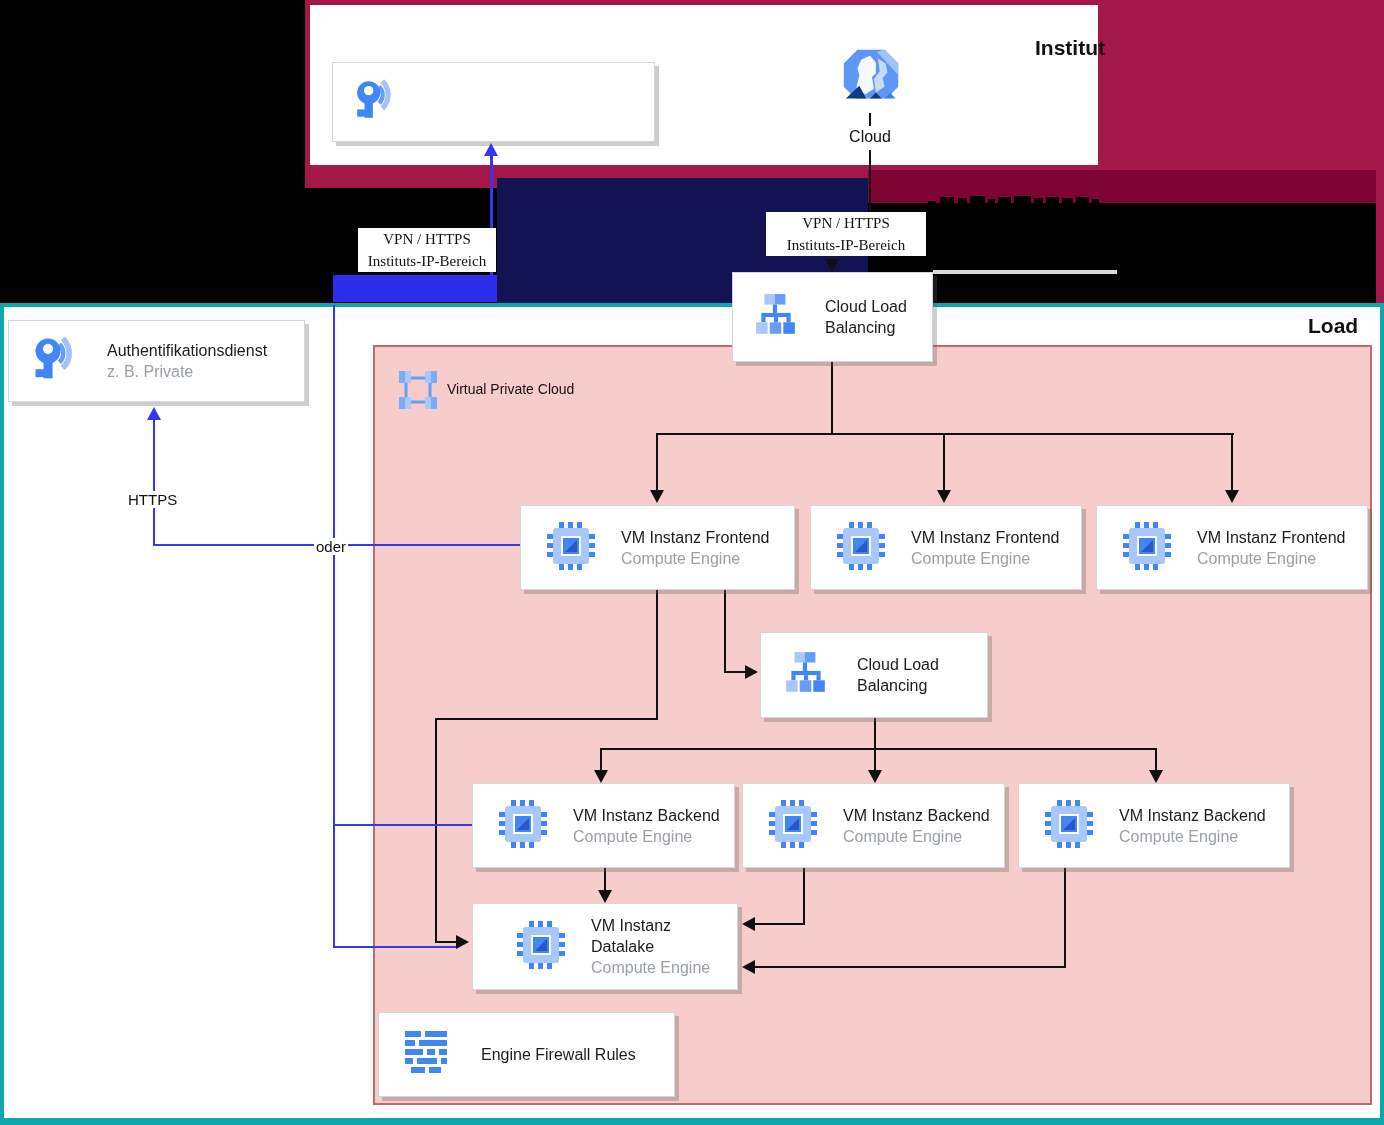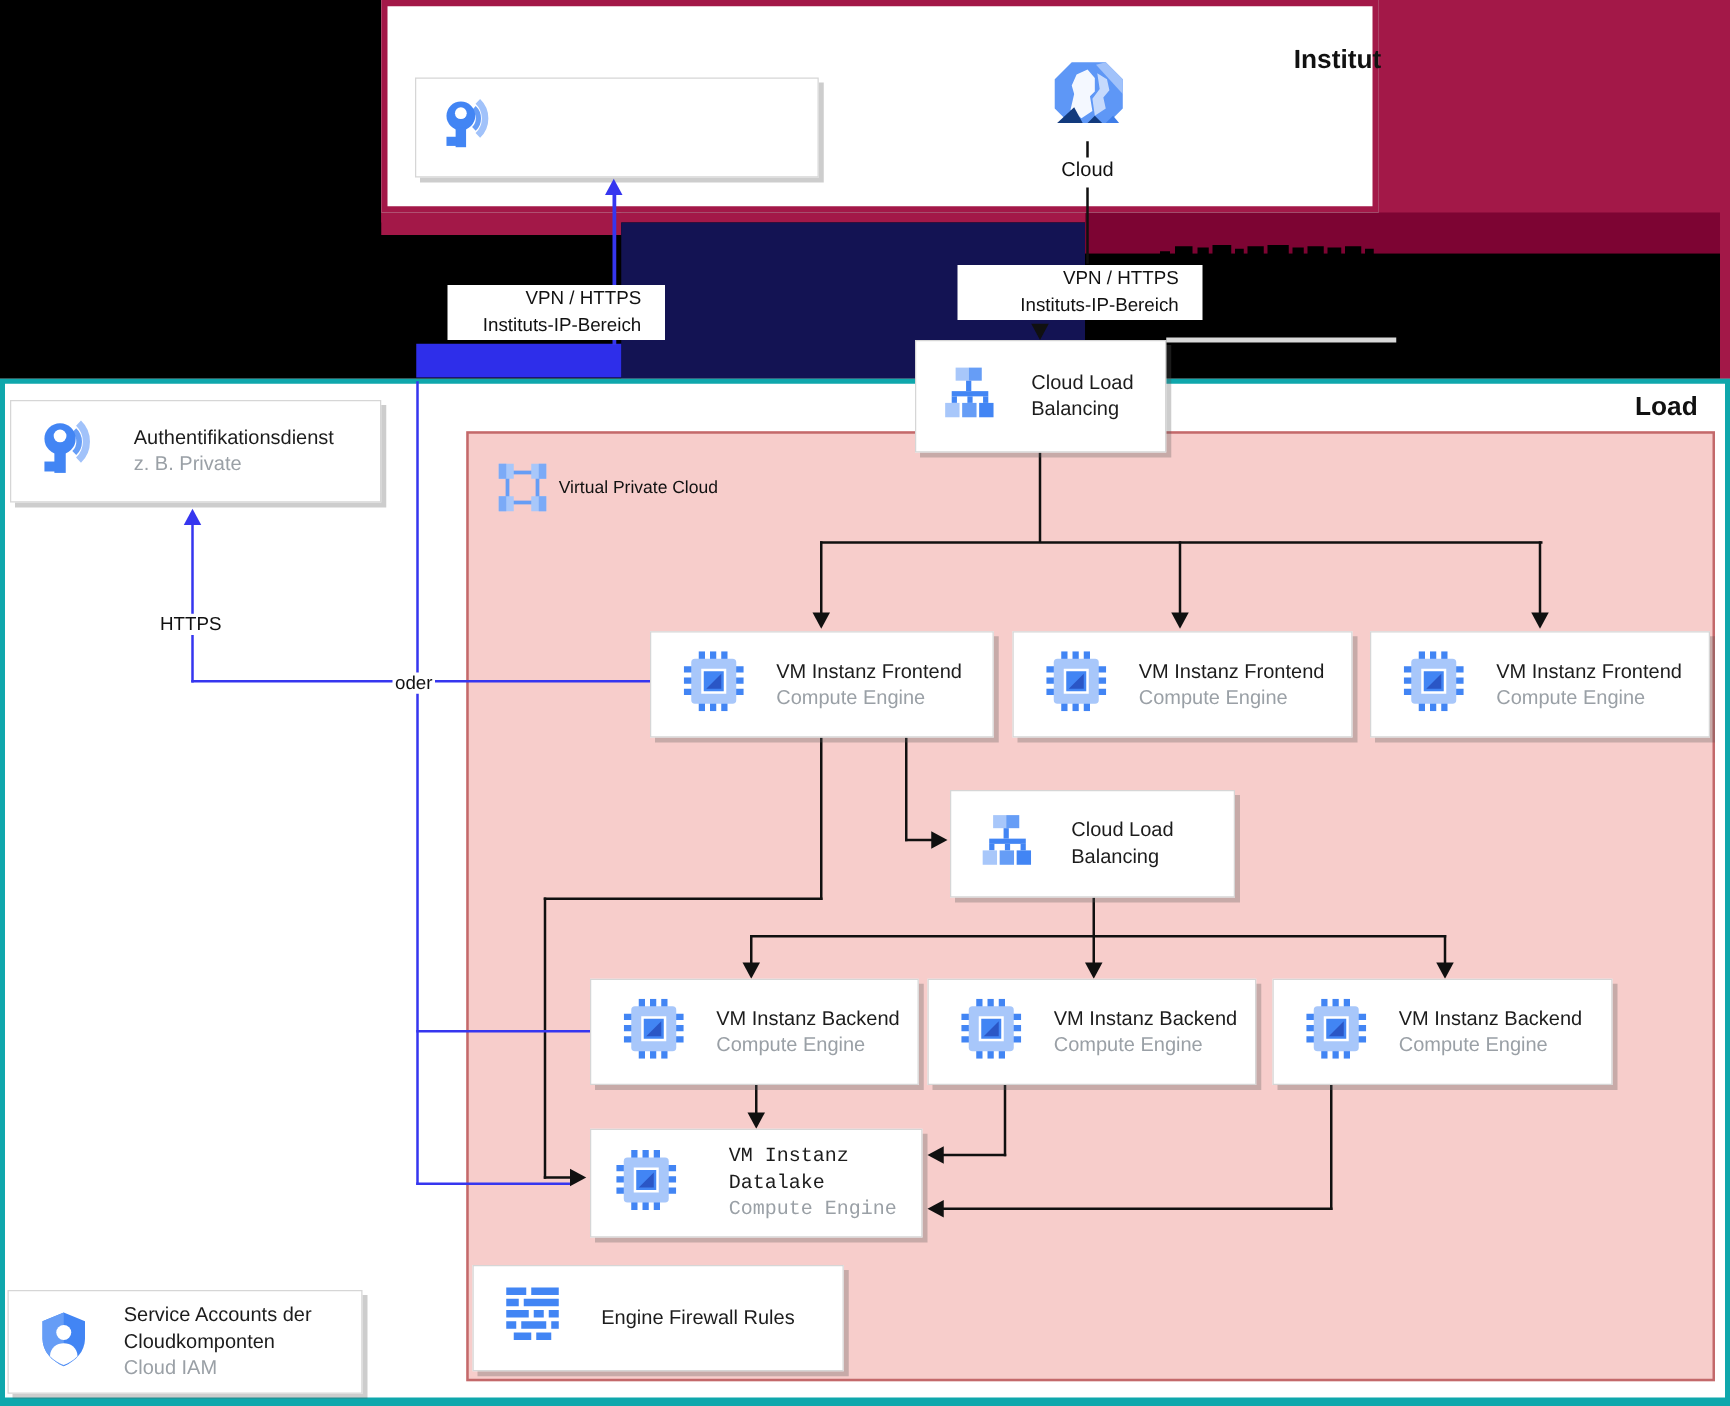--- a/index.html
+++ b/index.html
@@ -12,21 +12,21 @@
         box-sizing:border-box;}
   .txt{display:flex;flex-direction:column;}
   .title{font-size:16px;color:#1c1c1c;line-height:21px;}
   .sub{font-size:16px;color:#9aa0a6;line-height:21px;}
   .bold{font-weight:bold;}
   .gray{color:#9aa0a6;}
   
   .rlabel{position:absolute;font-size:21px;font-weight:bold;color:#111;}
   
   .elabel{position:absolute;background:#fff;font-size:15px;color:#111;
-          text-align:right;line-height:22px;padding:0 19px;}
+          text-align:center;line-height:22px;padding:0 1px;font-family:Liberation Serif, serif;}
   .ptext{position:absolute;font-size:15px;color:#111;background:#fff;padding:0 2px;}
   
   .ln{position:absolute;background:#101010;}
   .ln.blue{background:#3636ef;}
   .tri{position:absolute;width:0;height:0;border-style:solid;border-color:transparent;}
   .tri.down{border-left:7px solid transparent;border-right:7px solid transparent;border-top:13px solid #101010;}
   .tri.up{border-left:7px solid transparent;border-right:7px solid transparent;border-bottom:13px solid #101010;}
   .tri.left{border-top:7px solid transparent;border-bottom:7px solid transparent;border-right:13px solid #101010;}
   .tri.right{border-top:7px solid transparent;border-bottom:7px solid transparent;border-left:13px solid #101010;}
   .tri.blue.up{border-bottom-color:#3636ef;}
@@ -384,21 +384,21 @@
         <rect x="16" y="16" width="16" height="16" fill="#4285f4"></rect>
         <polygon points="18,30 30,30 30,18" fill="#2a56c6"></polygon>
       </svg>
     </span>
     <span class="txt">
       <span class="title">VM Instanz Backend</span>
       <span class="sub">Compute Engine</span>
     </span>
   </div>
 
-  <div class="card" style="left:472px;top:903px;width:266px;height:87px;padding-left:20px;gap:42px;font-family:Liberation Mono, monospace;">
+  <div class="card" style="left:472px;top:903px;width:266px;height:87px;padding-left:44px;gap:26px;">
     <span>
       <svg width="48" height="48" viewBox="0 0 48 48">
         <g fill="#4285f4">
             <rect x="12" y="0" width="5" height="7"></rect>
             <rect x="21" y="0" width="5" height="7"></rect>
             <rect x="30" y="0" width="5" height="7"></rect>
         <rect x="12" y="41" width="5" height="7"></rect>
             <rect x="21" y="41" width="5" height="7"></rect>
             <rect x="30" y="41" width="5" height="7"></rect>
         <rect x="0" y="12" width="7" height="5"></rect>
@@ -454,28 +454,14 @@
         <rect x="11" y="24" width="8" height="15" fill="#4285f4"></rect>
         <rect x="4" y="31" width="8" height="7" fill="#4285f4"></rect>
       </svg>
     </span>
     <span class="txt">
       <span class="title">Authentifikationsdienst</span>
       <span class="sub">z. B. Private</span>
     </span>
   </div>
 
-  <div class="card" style="left:6px;top:1032px;width:284px;height:83px;padding-left:20px;gap:24px;">
-    <span>
-      <svg width="48" height="48" viewBox="0 0 48 48">
-        <path d="M24 3 L41 10 V24 C41 34 33.5 42 24 46 C14.5 42 7 34 7 24 V10 Z" fill="#4285f4"></path>
-        <path d="M24 3 L24 46 C14.5 42 7 34 7 24 V10 Z" fill="#669df6"></path>
-        <circle cx="24" cy="19" r="6" fill="#fff"></circle>
-        <path d="M13 38 c0-7 5.5-10.5 11-10.5 s11 3.5 11 10.5 c-3.5 3.5-7 5.5-11 7 c-4-1.5-7.5-3.5-11-7 Z" fill="#fff"></path>
-      </svg>
-    </span>
-    <span class="txt">
-      <span class="title" style="width:190px;">Service Accounts der Cloudkomponten</span>
-      <span class="sub">Cloud IAM</span>
-    </span>
-  </div>
 
 </div>
 
 </body></html>

